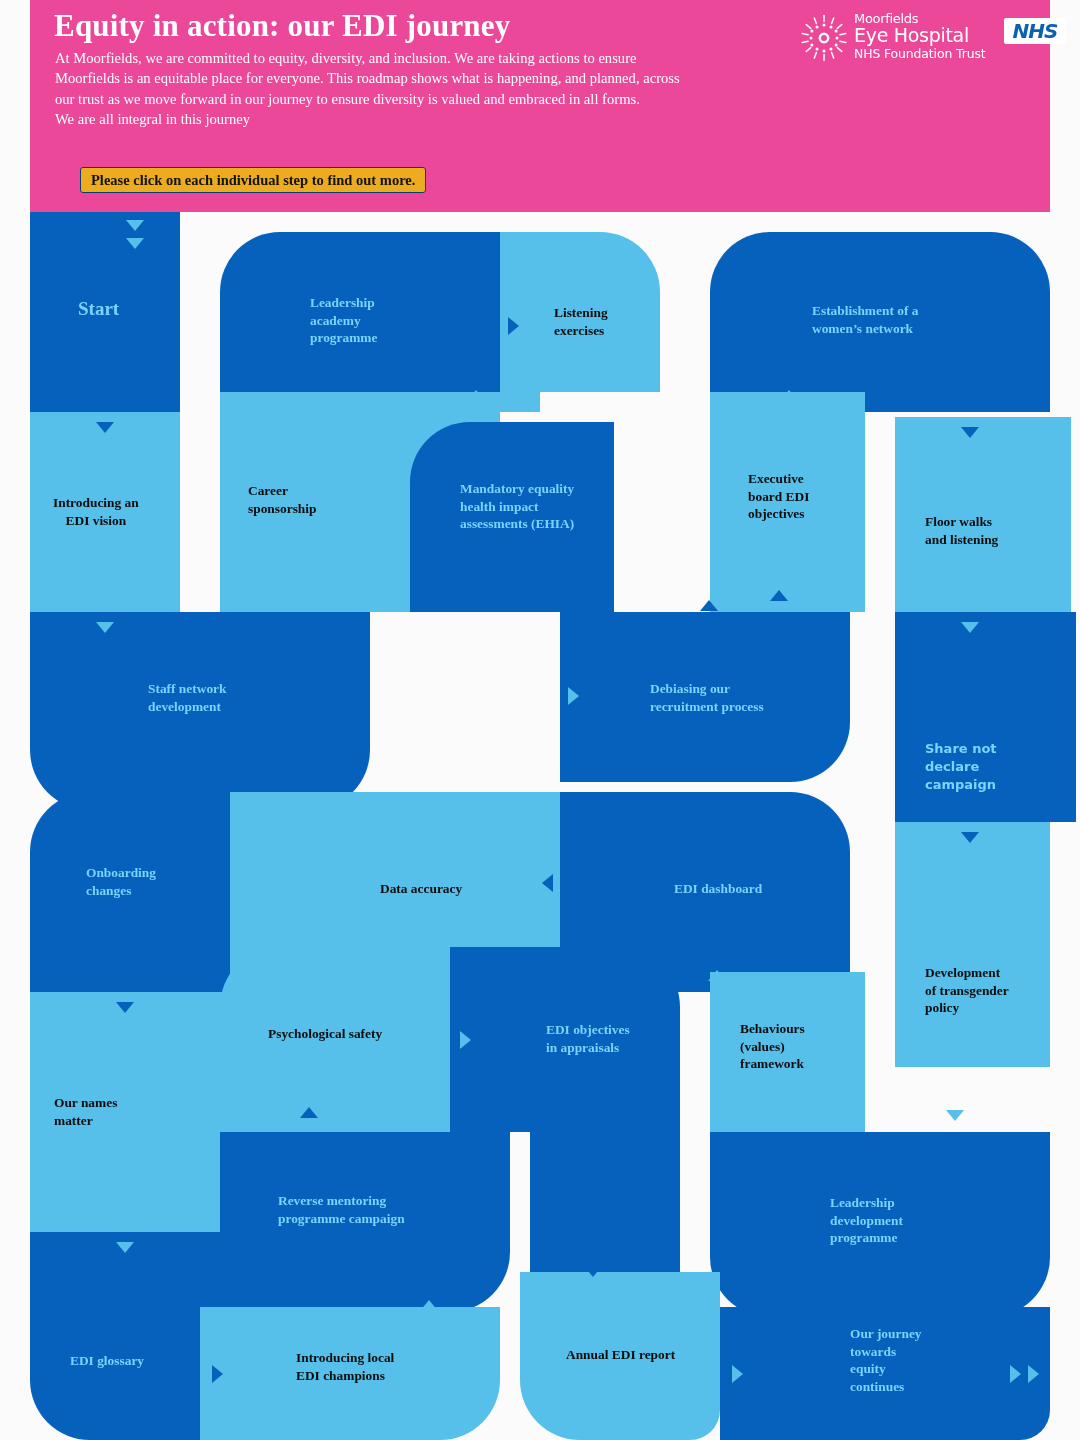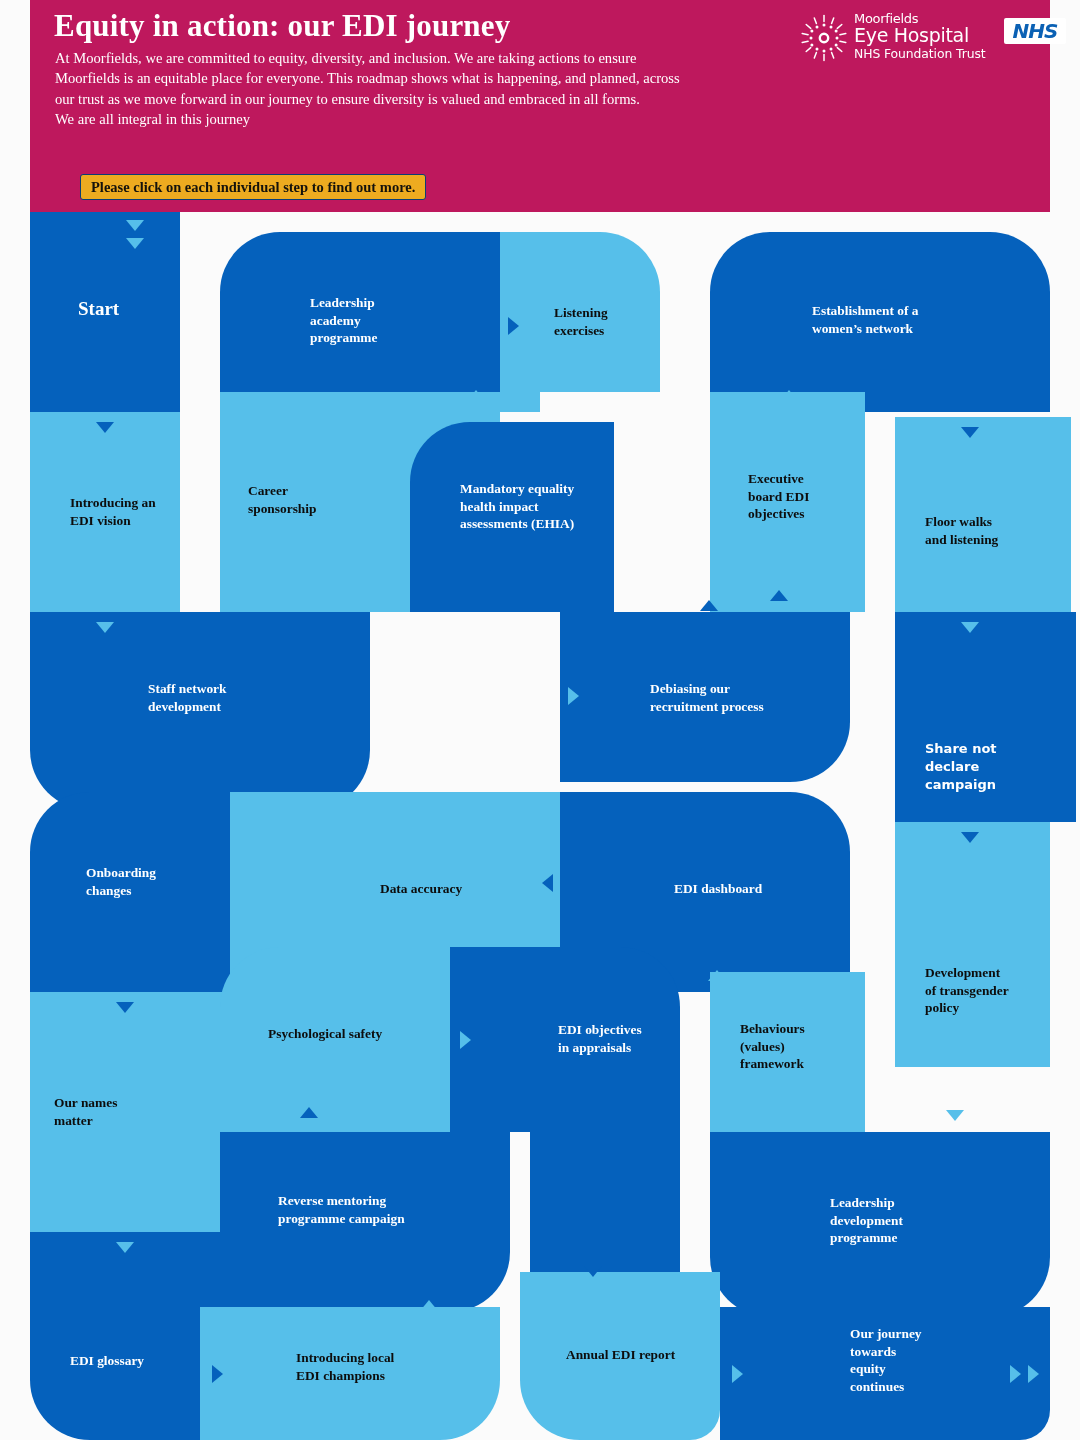--- a/index.html
+++ b/index.html
@@ -1,24 +1,24 @@
 <!DOCTYPE html>
 <html><head>
 <meta charset="utf-8">
 <style>
   html,body{margin:0;padding:0;background:#fbfbfb;}
   body{font-family:"Liberation Serif",serif;}
   #page{position:relative;width:1080px;height:1440px;background:#fbfbfb;overflow:hidden;}
 
   
-  #header{position:absolute;left:30px;top:0;width:1020px;height:212px;background:#be185d;}
+  #header{position:absolute;left:30px;top:0;width:1020px;height:212px;background:#ec4899;}
   #header-title{position:absolute;left:24px;top:8px;font-size:31px;font-weight:bold;color:#ffffff;letter-spacing:.2px;}
   #header-body{position:absolute;left:25px;top:48px;width:630px;font-size:14.6px;line-height:20.3px;color:#ffffff;}
   #header-body .strong{font-weight:normal;display:block;}
-  #cta{position:absolute;left:50px;top:174px;height:24px;background:#edab20;border:1.5px solid #0b3d75;border-radius:3px;
+  #cta{position:absolute;left:50px;top:167px;height:24px;background:#edab20;border:1.5px solid #0b3d75;border-radius:3px;
        display:flex;align-items:center;padding:0 10px;font-size:14.5px;font-weight:bold;color:#14120c;white-space:nowrap;}
 
   
   #logo-wrap{position:absolute;left:770px;top:10px;width:265px;height:62px;}
   #logo-mark{position:absolute;left:0;top:4px;width:48px;height:48px;}
   #logo-text{position:absolute;left:54px;top:2px;font-family:"DejaVu Sans",sans-serif;color:#ffffff;line-height:1;}
   #logo-text .l1{font-size:13px;display:block;letter-spacing:-.3px;}
   #logo-text .l2{font-size:19px;display:block;letter-spacing:-.3px;margin-top:1px;}
   #logo-text .l3{font-size:12.4px;display:block;margin-top:3px;letter-spacing:-.1px;}
   #nhs-badge{position:absolute;left:204px;top:8px;width:62px;height:26px;background:#ffffff;border-radius:2px;
@@ -26,21 +26,21 @@
   #nhs-badge span{font-family:"DejaVu Sans",sans-serif;font-weight:bold;font-style:italic;font-size:20px;color:#0b61b4;letter-spacing:-1px;}
 
   
   #map{position:absolute;left:0;top:212px;width:1080px;height:1228px;}
   .seg{position:absolute;}
   .dk{background:#0561bc;}
   .lt{background:#56bfea;}
   .bg{background:#fbfbfb;}
 
   .label{position:absolute;font-size:13.4px;line-height:17.6px;font-weight:bold;white-space:pre-line;}
-  .label.on-dk{color:#ffffff;}
+  .label.on-dk{color:#7dd3fc;}
   .label.on-lt{color:#0d0d0d;}
   .label.sans{font-family:"DejaVu Sans",sans-serif;font-weight:bold;font-size:13px;line-height:18px;}
   .label.big{font-size:19px;}
 
   
   .arw{position:absolute;width:0;height:0;}
   .arw.down{border-left:9px solid transparent;border-right:9px solid transparent;border-top:11px solid currentColor;}
   .arw.up{border-left:9px solid transparent;border-right:9px solid transparent;border-bottom:11px solid currentColor;}
   .arw.right{border-top:9px solid transparent;border-bottom:9px solid transparent;border-left:11px solid currentColor;}
   .arw.left{border-top:9px solid transparent;border-bottom:9px solid transparent;border-right:11px solid currentColor;}
@@ -127,21 +127,21 @@
       <div class="arw right c-dk" style="left:8px;top:85px;"></div>
     </div>
 
     <div class="seg dk" style="left:710px;top:20px;width:340px;height:180px;border-top-left-radius:60px;border-top-right-radius:60px;">
       <div class="label on-dk" style="left:102px;top:70px;">Establishment of a
 women’s network</div>
       <div class="arw up c-lt" style="left:70px;top:158px;"></div>
     </div>
 
     <div class="seg lt" style="left:30px;top:200px;width:150px;height:200px;">
-      <div class="label on-lt" style="left:40px;top:82px;">Introducing an
+      <div class="label on-lt" style="left:23px;top:82px;text-align:center;">Introducing an
 EDI vision</div>
       <div class="arw down c-dk" style="left:66px;top:10px;"></div>
     </div>
 
     <div class="seg lt" style="left:220px;top:180px;width:280px;height:220px;">
       <div class="label on-lt" style="left:28px;top:90px;">Career
 sponsorship</div>
       <div class="arw up c-dk" style="left:247px;top:198px;"></div>
     </div>
 
@@ -211,21 +211,21 @@
 matter</div>
       <div class="arw down c-dk" style="left:86px;top:10px;"></div>
     </div>
 
     <div class="seg lt" style="left:220px;top:735px;width:230px;height:185px;border-top-left-radius:60px;">
       <div class="label on-lt" style="left:48px;top:78px;">Psychological safety</div>
       <div class="arw up c-dk" style="left:80px;top:160px;"></div>
     </div>
 
     <div class="seg dk" style="left:450px;top:735px;width:230px;height:185px;border-top-right-radius:60px;">
-      <div class="label on-dk" style="left:96px;top:74px;margin-left:12px;">EDI objectives
+      <div class="label on-dk" style="left:96px;top:74px;">EDI objectives
 in appraisals</div>
       <div class="arw right c-lt" style="left:10px;top:84px;"></div>
     </div>
     <div class="seg dk" style="left:530px;top:860px;width:150px;height:215px;"></div>
 
     <div class="seg lt" style="left:710px;top:760px;width:155px;height:185px;">
       <div class="label on-lt" style="left:30px;top:48px;">Behaviours
 (values)
 framework</div>
       <div class="arw up c-dk" style="left:66px;top:162px;"></div>

